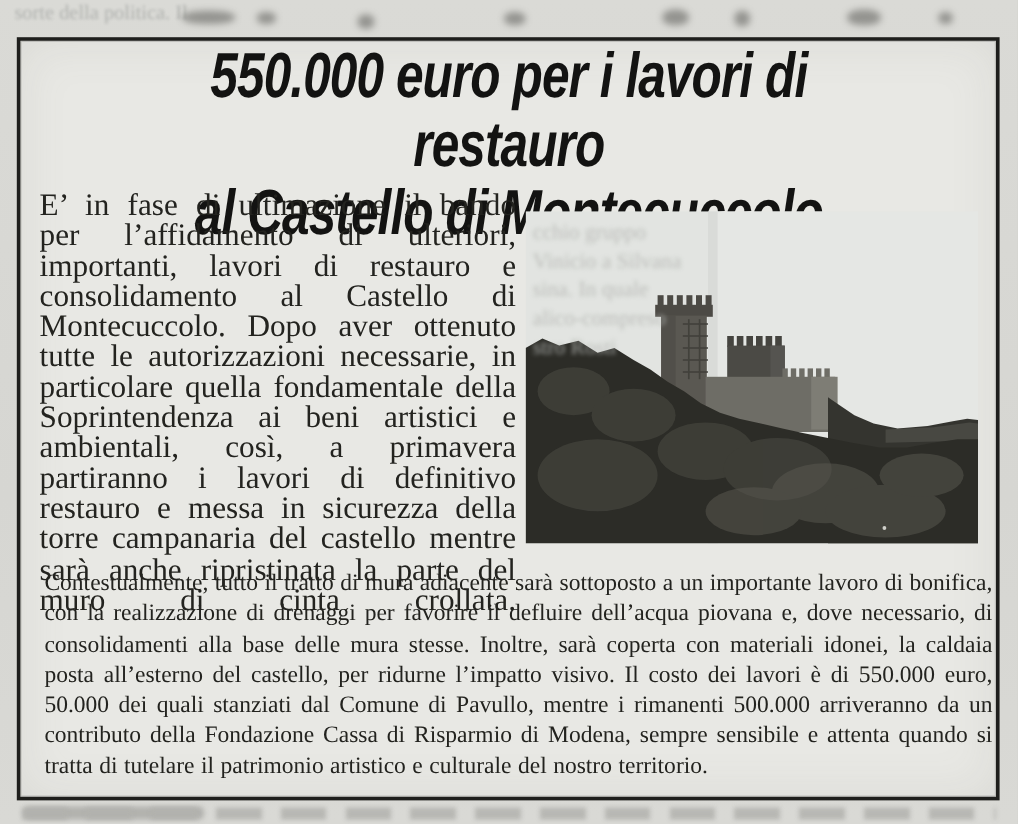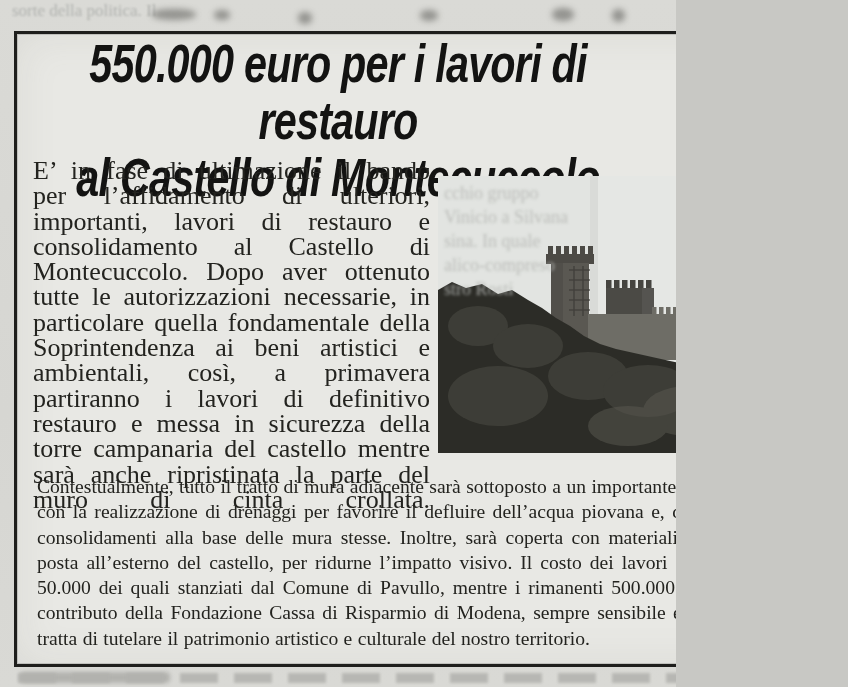--- a/index.html
+++ b/index.html
@@ -1,18 +1,18 @@
 <!DOCTYPE html>
 <html lang="it"><head>
 <meta charset="utf-8">
 <style>
   html,body{margin:0;padding:0;}
   body{background:#c8c8c4;}
   .page{
-    position:relative;width:676px;height:687px;overflow:hidden;
+    position:relative;width:848px;height:687px;overflow:hidden;
     background:linear-gradient(180deg,#dadad6 0%,#d6d6d2 60%,#d9d9d5 100%);
     font-family:"Liberation Serif", serif;
   }
   
   .ghost-top-text{
     position:absolute;left:12px;top:1px;font-size:17px;color:#acaeab;
     filter:blur(1.2px);opacity:.9;white-space:nowrap;
   }
   .ghost-blob{
     position:absolute;background:#4e4e4a;border-radius:45%;

